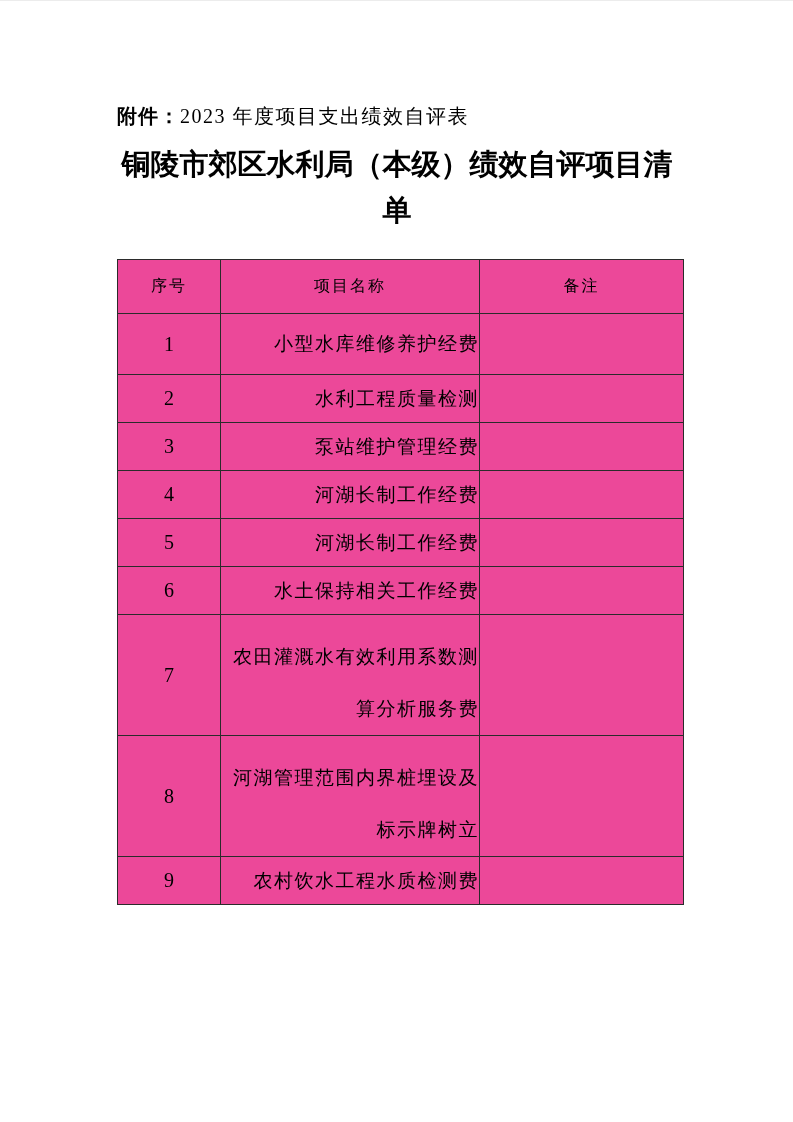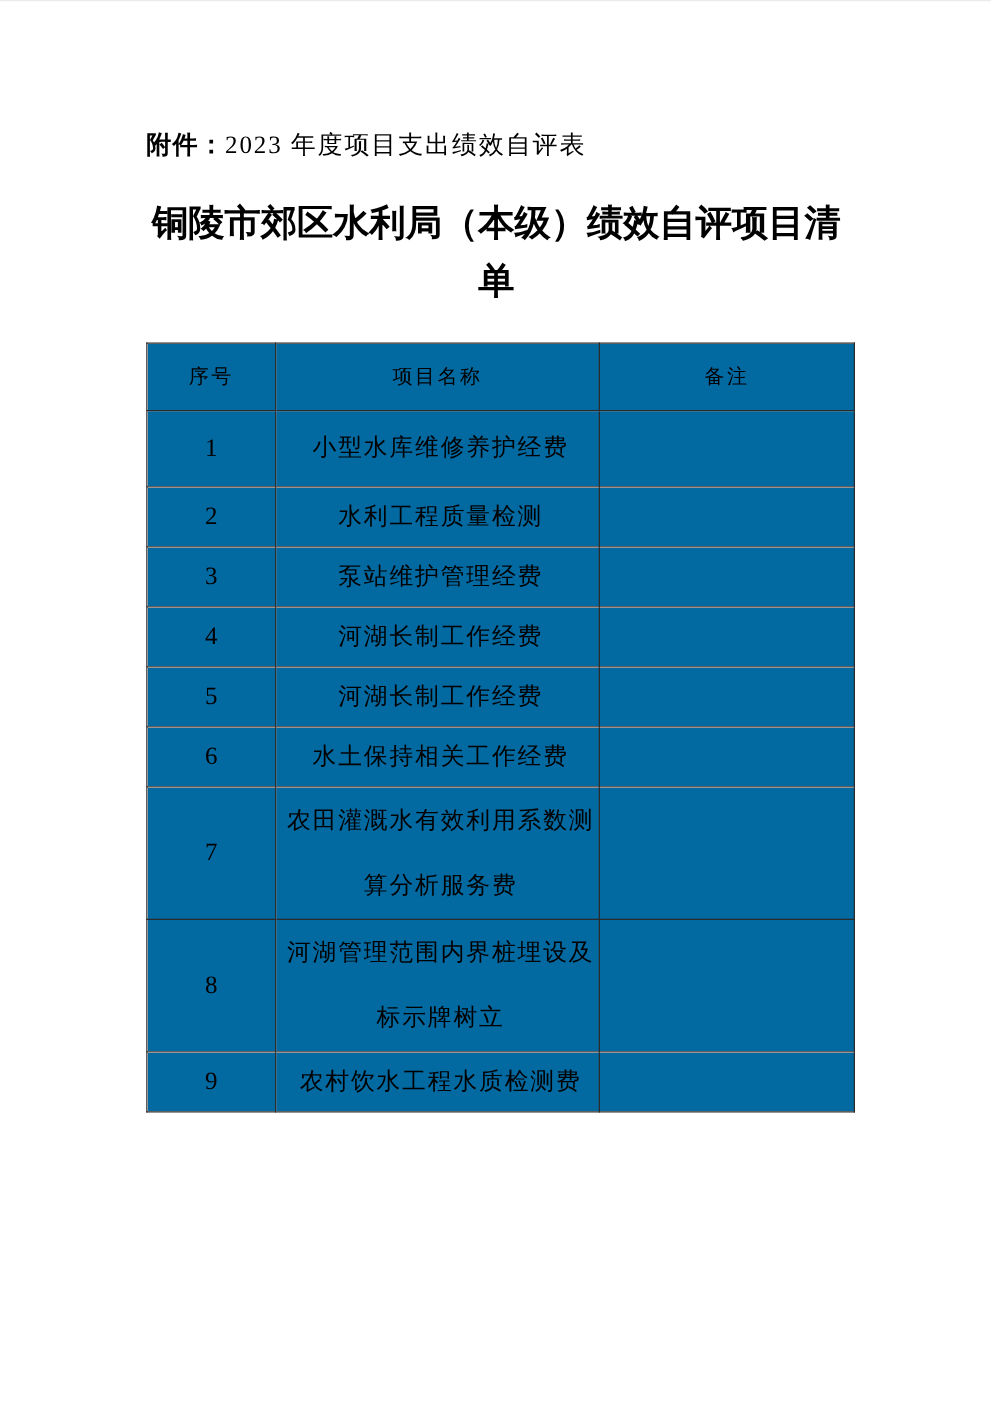--- a/index.html
+++ b/index.html
@@ -28,41 +28,41 @@
     font-family: "Liberation Sans", "DejaVu Sans", sans-serif;
     font-weight: bold;
     letter-spacing: 1px;
   }
   .attachment-line .att-title {
     font-family: "Liberation Serif", "DejaVu Serif", serif;
     letter-spacing: 1.5px;
   }
   
   .doc-title {
-    margin-top: 27px;
+    margin-top: 12px;
     width: 560px;
     text-align: center;
     font-family: "Liberation Sans", "DejaVu Sans", sans-serif;
     font-weight: bold;
     font-size: 29px;
     line-height: 46px;
     letter-spacing: 0px;
     word-break: break-all;
   }
   
   table.project-table {
     margin-top: 26px;
     width: 566px;
     border-collapse: collapse;
     table-layout: fixed;
   }
   table.project-table td, table.project-table th {
     border: 1.5px solid #2b2b2b;
     vertical-align: middle;
-    background: #0369a1;
+    background: #ec4899;
     overflow: hidden;
   }
   col.c-no     { width: 103px; }
   col.c-name   { width: 259px; }
   col.c-remark { width: 204px; }
   th {
     height: 54px;
     font-weight: normal;
     font-size: 16px;
     letter-spacing: 2px;
@@ -72,26 +72,26 @@
     text-align: center;
     font-size: 20px;
     font-family: "Liberation Serif", "DejaVu Serif", serif;
   }
   td.col-name {
     font-size: 19px;
     letter-spacing: 1.5px;
     line-height: 30px;
     padding-left: 5px;
     word-break: break-all;
-    text-align: center;
+    text-align: right;
   }
   tr.row-normal td { height: 48px; }
   tr.row-first  td { height: 61px; }
   tr.row-tall   td { height: 104px; }
-  tr.row-tall td.col-name { line-height: 52px; padding-top: 1px; padding-bottom: 0; margin-top: 24px; }
+  tr.row-tall td.col-name { line-height: 52px; padding-top: 16px; padding-bottom: 0; margin-top: 24px; }
   td.col-remark { height: inherit; }
 </style>
 </head>
 <body>
 
 <div class="page">
 
   <div class="attachment-line">
     <span class="att-label">附件：</span><span class="att-title">2023 年度项目支出绩效自评表</span>
   </div>

